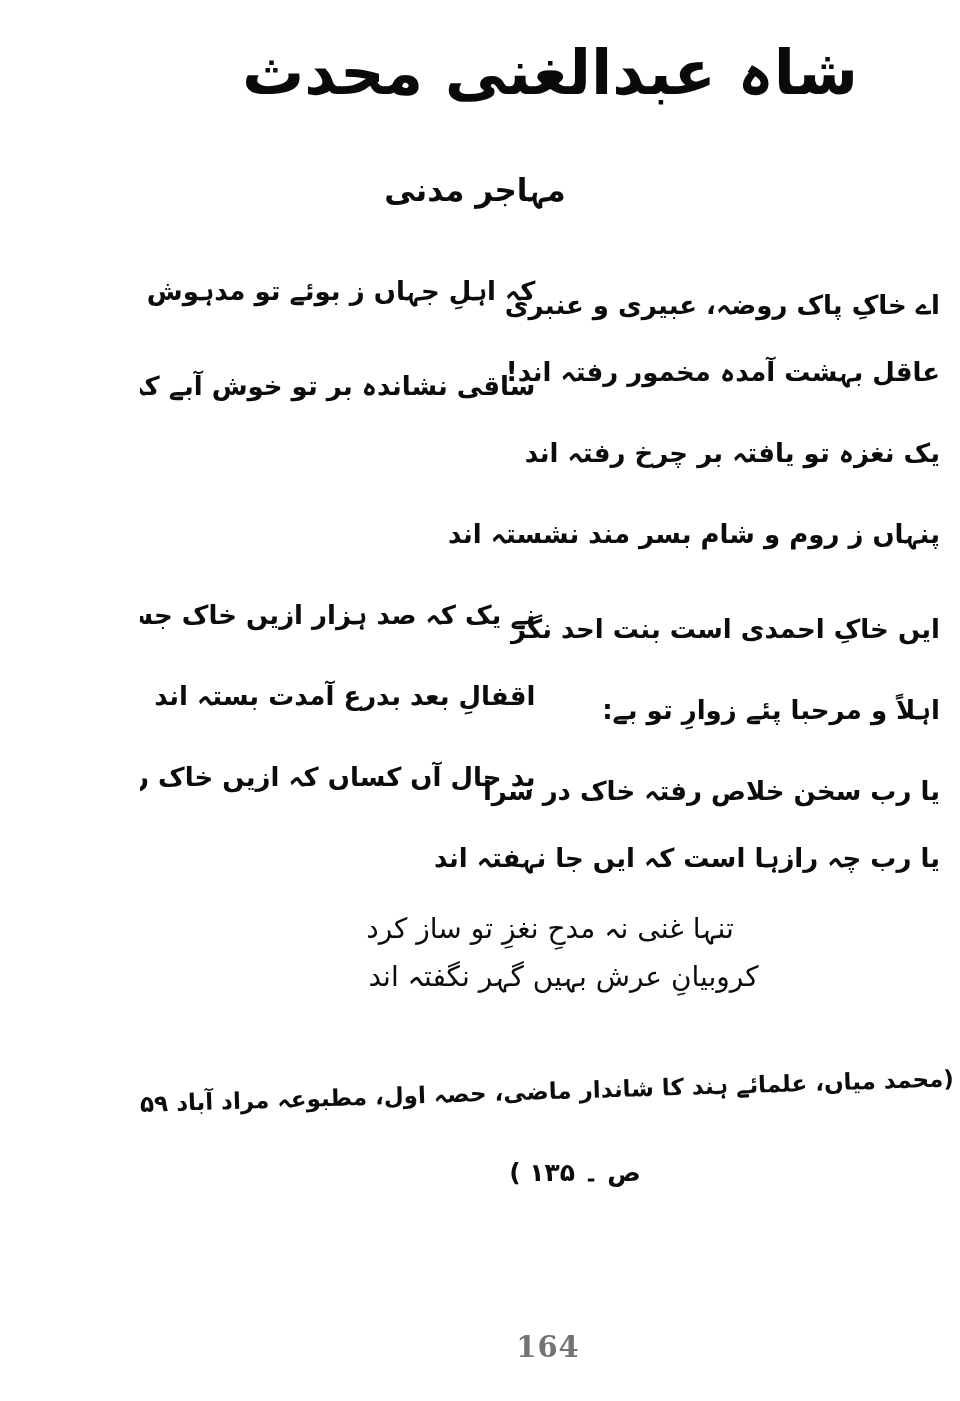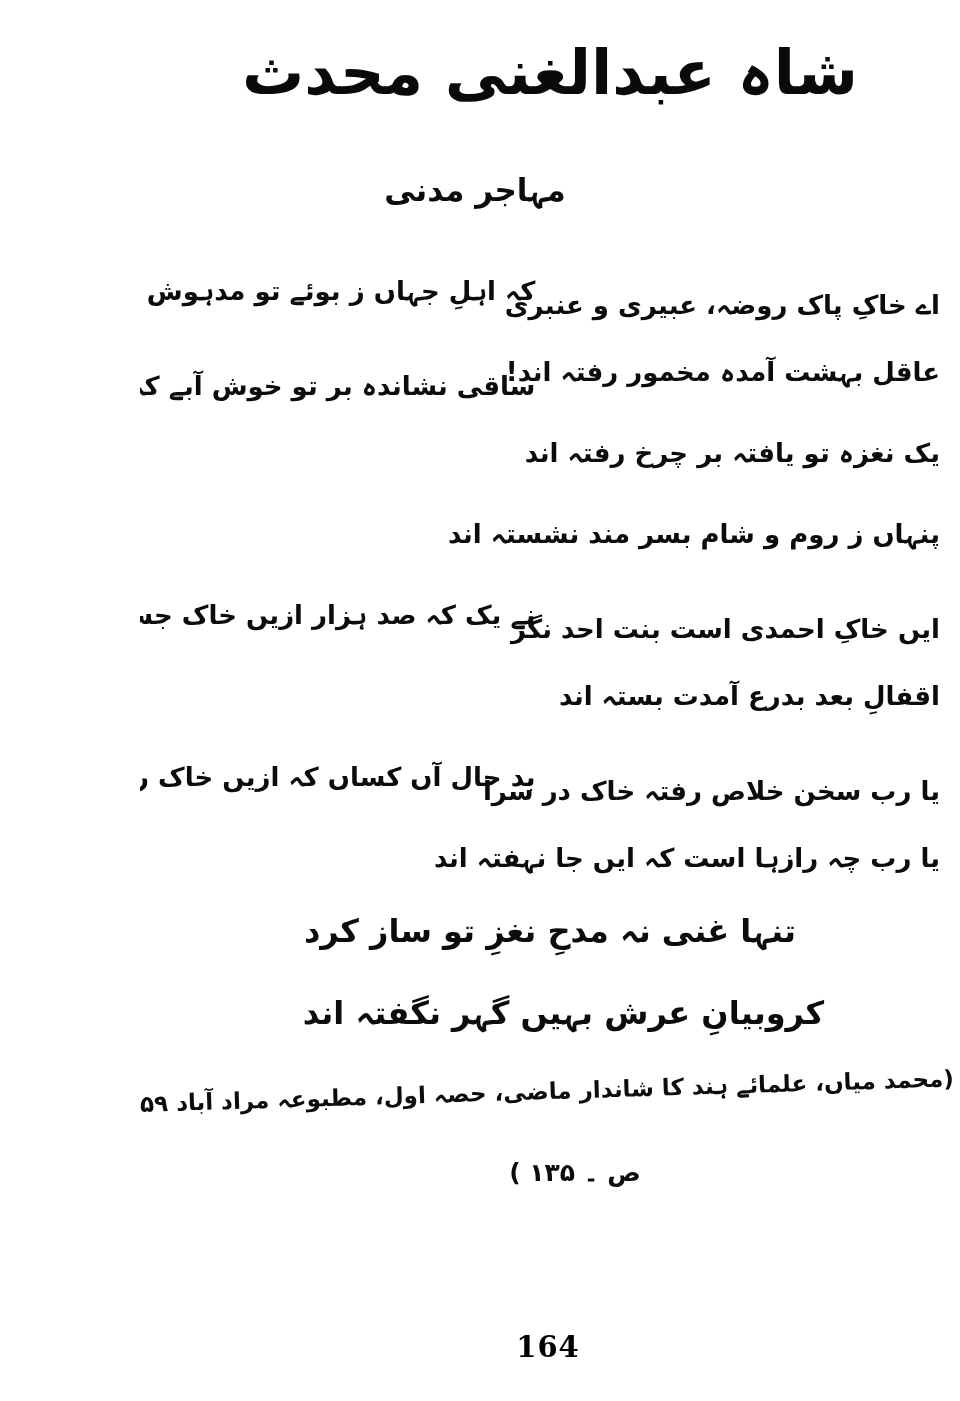--- a/index.html
+++ b/index.html
@@ -61,25 +61,25 @@
     color: #0c0c0c;
   }
   .hemistich.first { max-width: 48%; text-align: right; margin-top: 29px; }
   .hemistich.second { max-width: 48%; text-align: left; }
   
   .closing-line {
     position: absolute;
     left: 0;
     right: 0;
     text-align: center;
-    font-size: 32px;
-    font-weight: bold;
+    font-size: 28px;
+    font-weight: normal;
   }
   .closing-line.line-1 { top: 912px; }
-  .closing-line.line-2 { top: 994px; margin-left: 27px; }
+  .closing-line.line-2 { top: 960px; margin-left: 27px; }
   
   .citation {
     position: absolute;
     top: 1078px;
     right: 6px;
     left: 6px;
     text-align: center;
     font-size: 23px;
     font-weight: bold;
     white-space: nowrap;
@@ -100,21 +100,21 @@
     position: absolute;
     top: 1330px;
     left: 0;
     right: 4px;
     text-align: center;
     direction: ltr;
     font-family: "DejaVu Serif", serif;
     font-size: 29px;
     font-weight: bold;
     letter-spacing: 1px;
-    color: #000000;
+    color: #737373;
   }
 </style>
 </head>
 <body>
 
 <div class="page">
 
   <div class="title">شاہ عبدالغنی محدث</div>
 
   <div class="subtitle">مہاجر مدنی</div>
@@ -132,20 +132,21 @@
       <span class="hemistich second">یک نغزہ تو یافتہ بر چرخ رفتہ اند</span>
     </div>
     <div class="couplet-row">
       <span class="hemistich second">پنہاں ز روم و شام بسر مند نشستہ اند</span>
     </div>
     <div class="couplet-row">
       <span class="hemistich first">ایں خاکِ احمدی است بنت احد نگر</span>
       <span class="hemistich second">نے یک کہ صد ہزار ازیں خاک جستہ اند</span>
     </div>
     <div class="couplet-row">
+      <span class="hemistich first">اہلاً و مرحبا پئے زوارِ تو بے:</span>
       <span class="hemistich second">اقفالِ بعد بدرع آمدت بستہ اند</span>
     </div>
     <div class="couplet-row">
       <span class="hemistich first">یا رب سخن خلاص رفتہ خاک در سرا</span>
       <span class="hemistich second">بد حال آں کساں کہ ازیں خاک رستہ اند</span>
     </div>
     <div class="couplet-row">
       <span class="hemistich second">یا رب چہ رازہا است کہ ایں جا نہفتہ اند</span>
     </div>
   </div>

